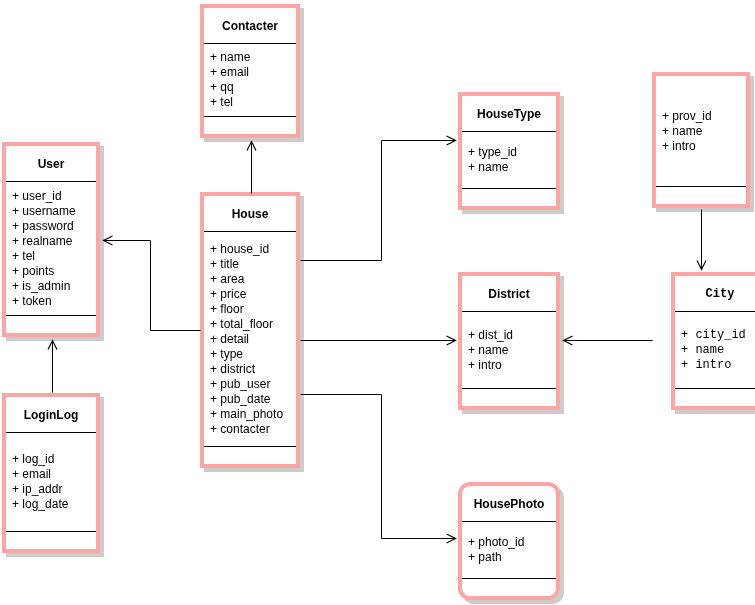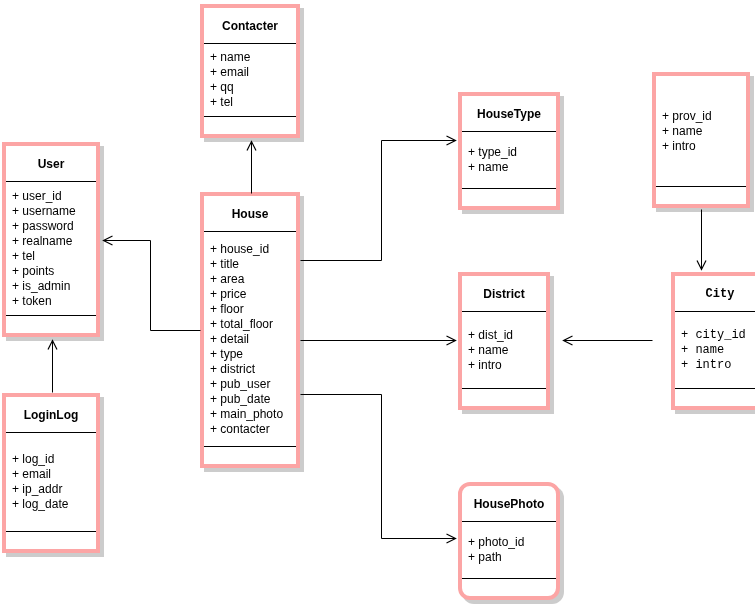--- a/index.html
+++ b/index.html
@@ -56,21 +56,21 @@
     flex: 0 0 17px;
     height: 17px;
     border-top: 1px solid #000000;
   }
   
   #entity-contacter  { left: 200px; top: 4px;   width: 100px; height: 134px; }
   #entity-user       { left: 2px;   top: 142px; width: 98px;  height: 195px; }
   #entity-house      { left: 200px; top: 192px; width: 100px; height: 276px; }
   #entity-housetype  { left: 458px; top: 92px;  width: 102px; height: 118px; }
   #entity-province   { left: 652px; top: 72px;  width: 98px;  height: 136px; }
-  #entity-district   { left: 458px; top: 272px; width: 92px; height: 138px; }
+  #entity-district   { left: 458px; top: 272px; width: 102px; height: 138px; }
   #entity-city       { left: 671px; top: 272px; width: 98px;  height: 138px; font-family: Liberation Mono, monospace; }
   #entity-loginlog   { left: 2px;   top: 393px; width: 98px;  height: 160px; }
   #entity-housephoto { left: 458px; top: 482px; width: 102px; height: 118px; border-radius: 12px; }
 </style>
 </head>
 <body>
 
 <div id="diagram">
 
   <svg id="connector-layer" width="755" height="605" viewBox="0 0 755 605" xmlns="http://www.w3.org/2000/svg">

